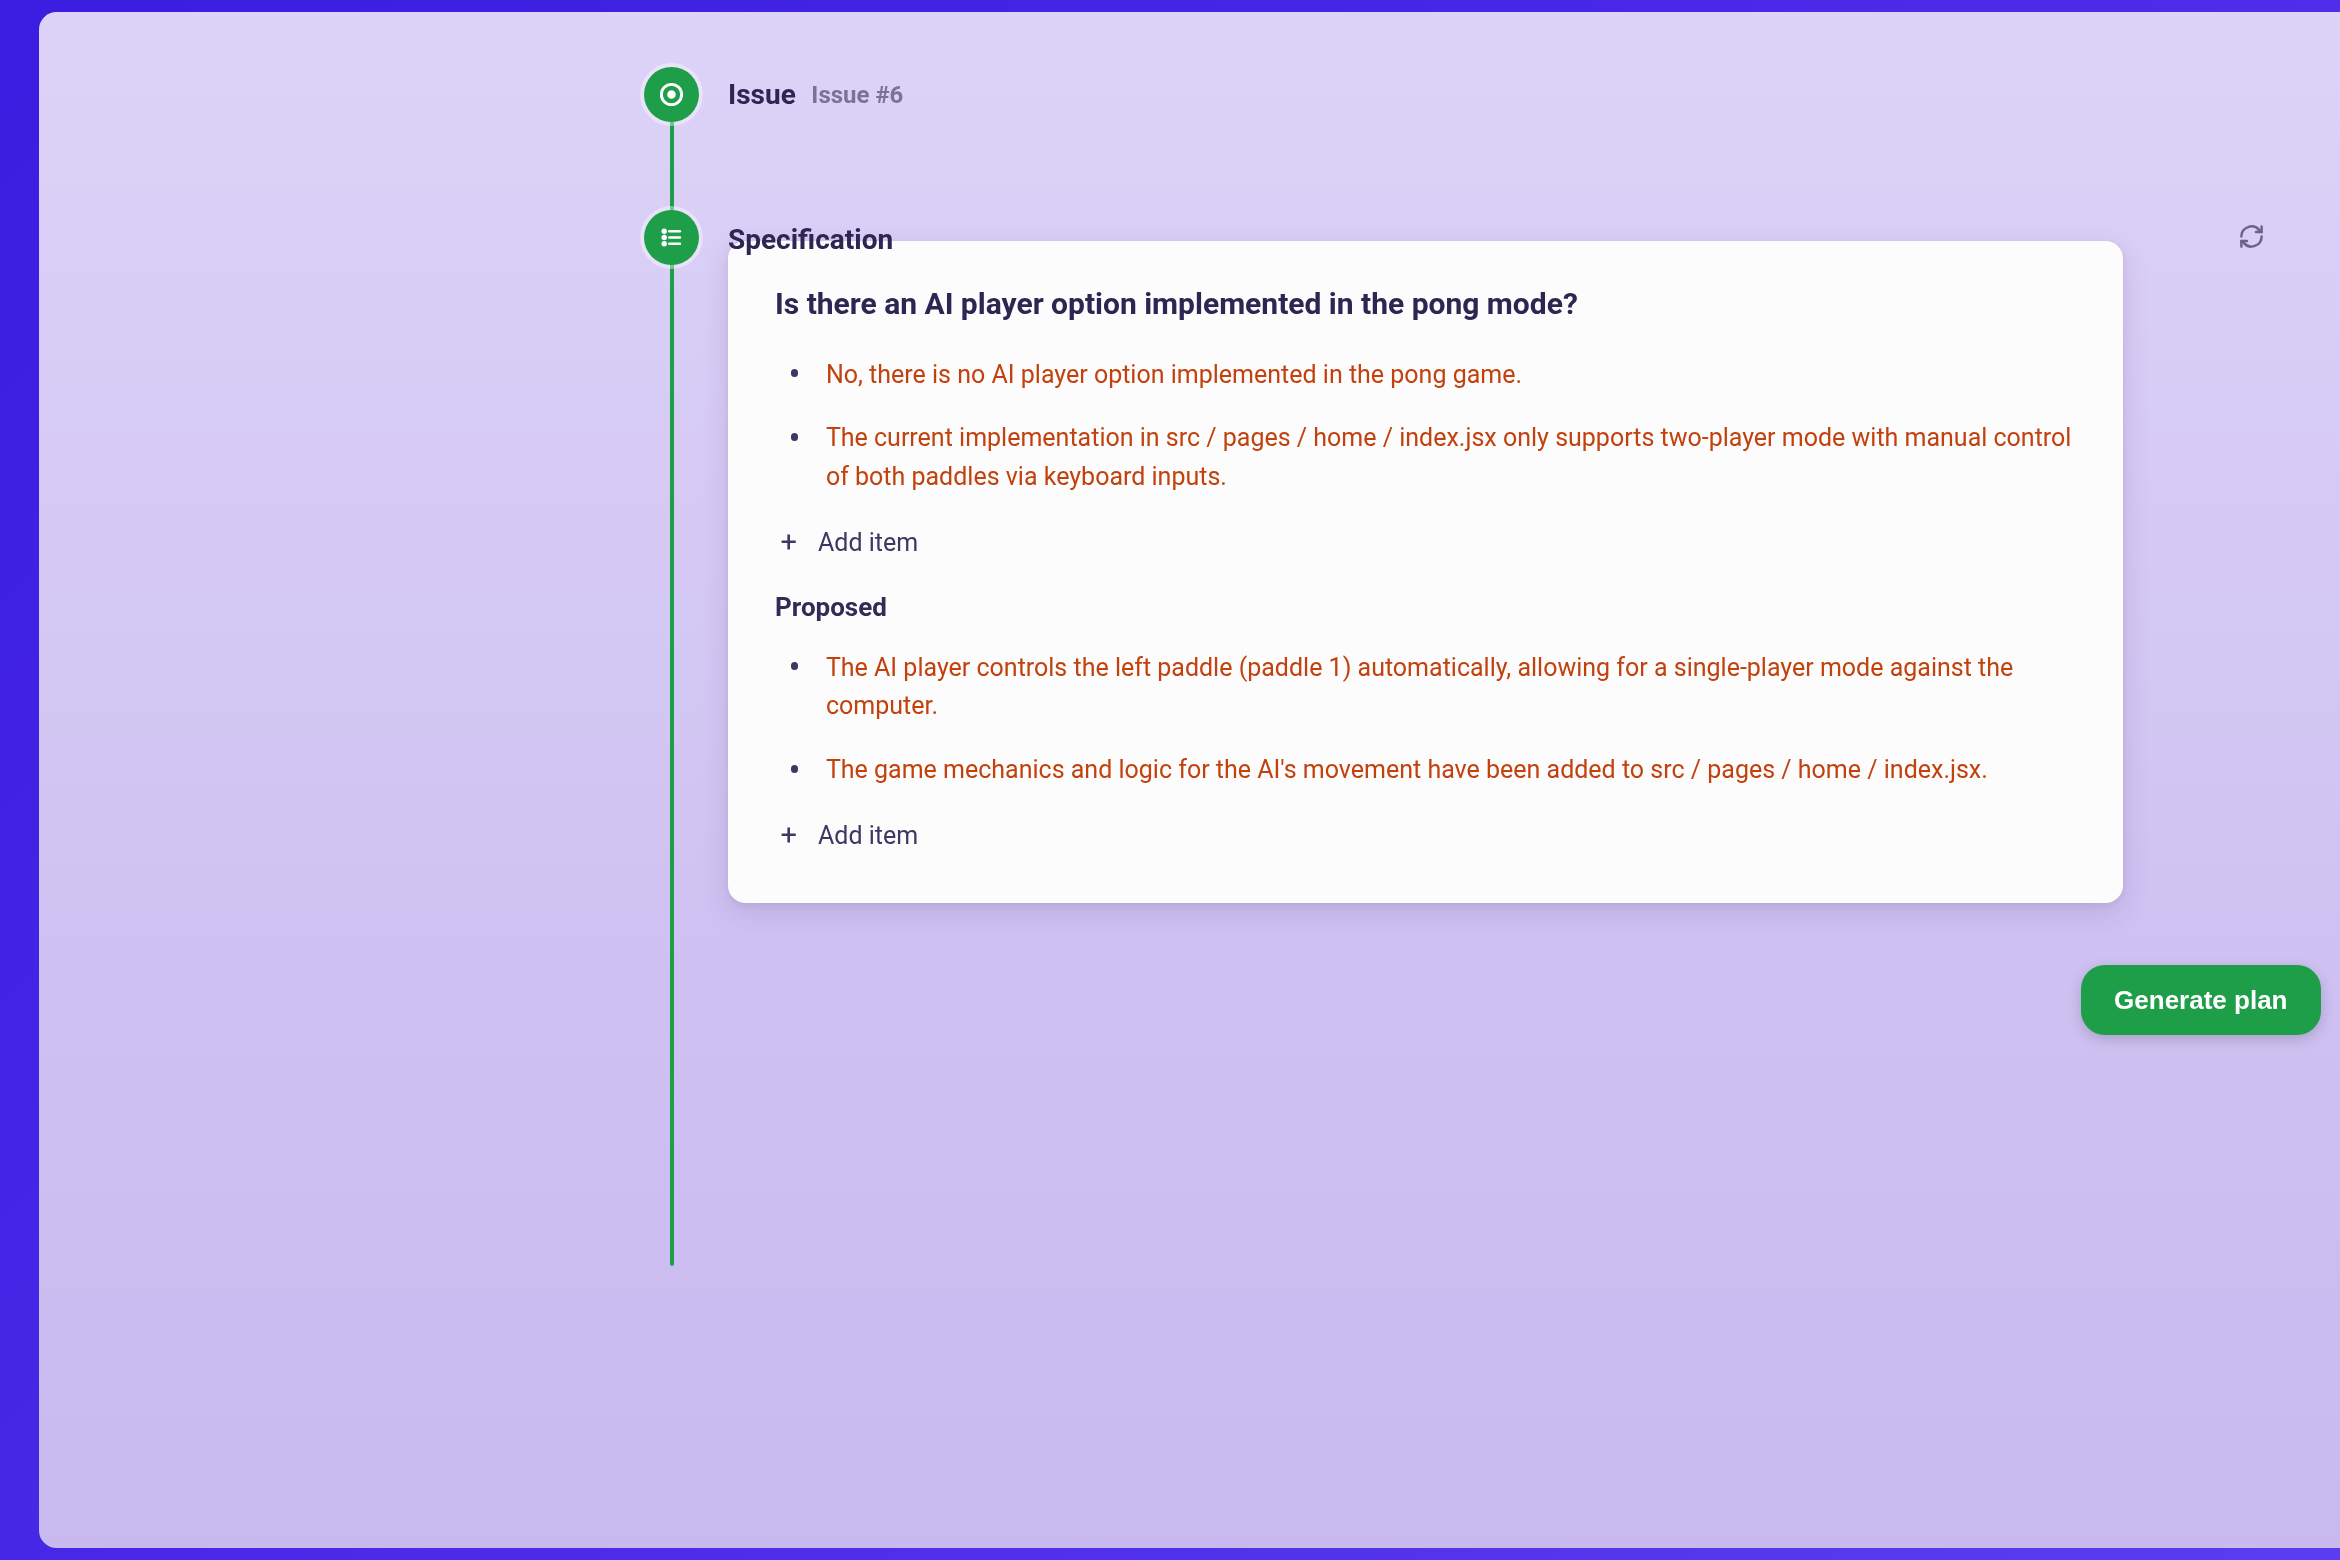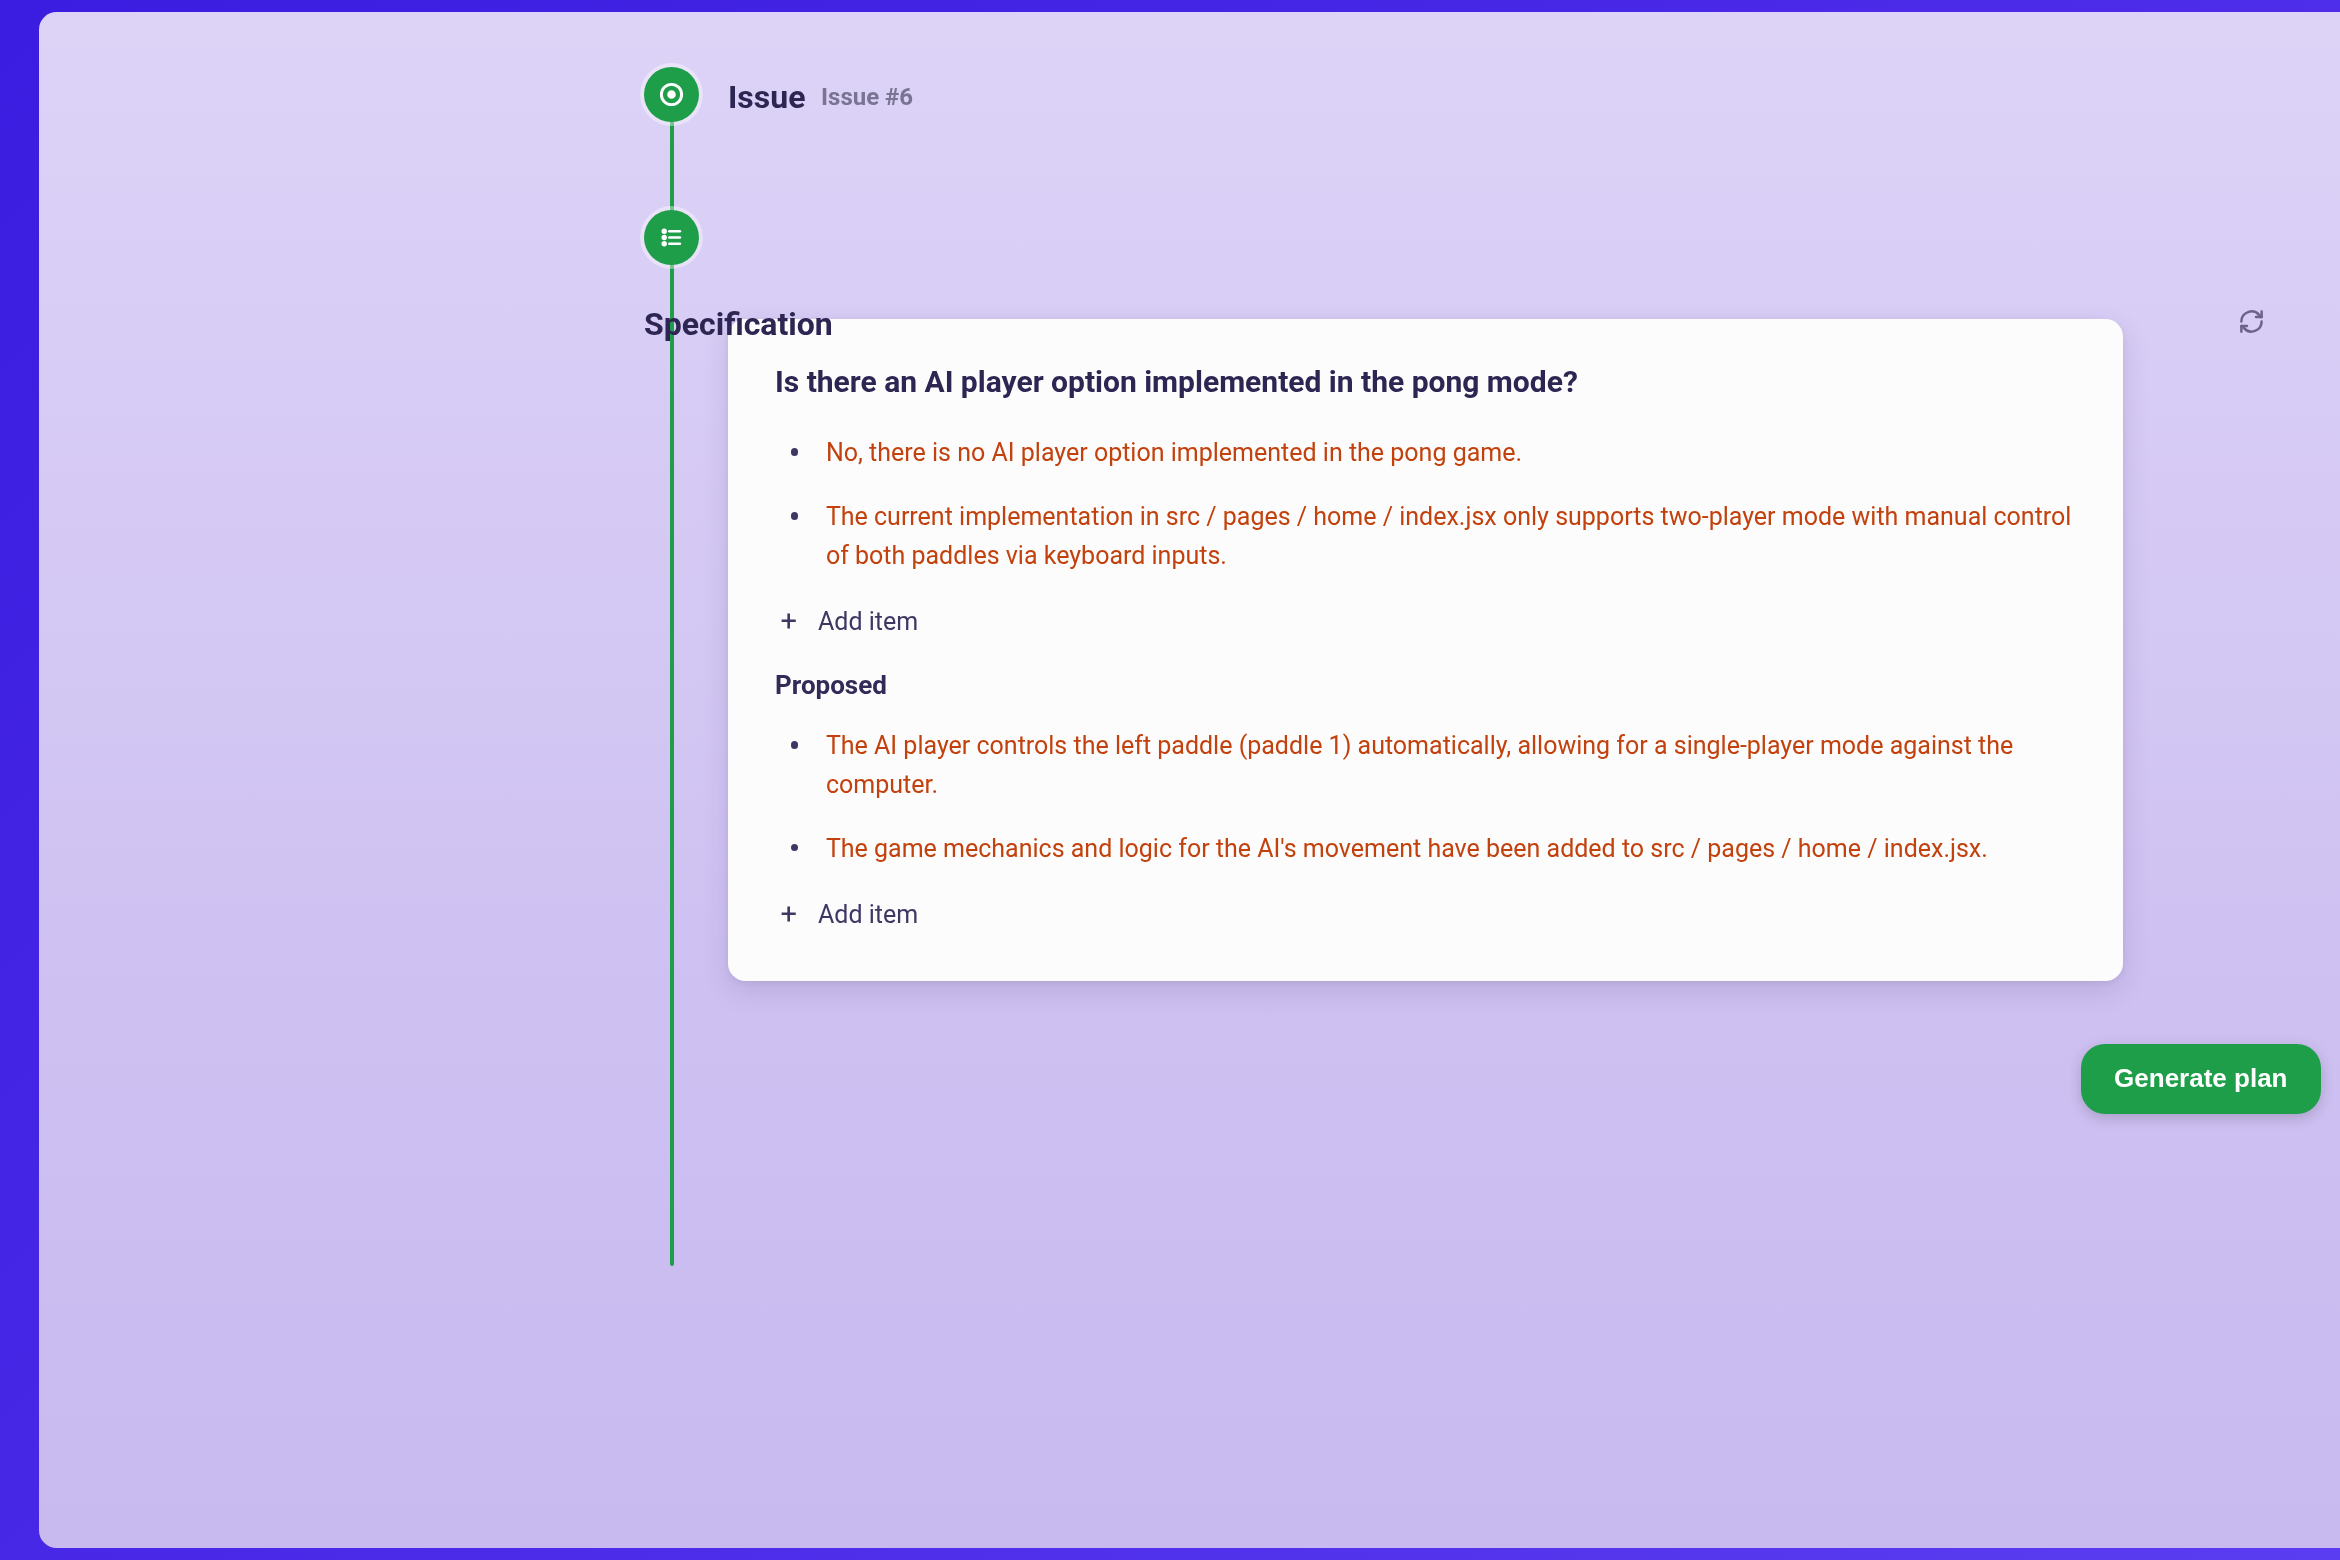--- a/index.html
+++ b/index.html
@@ -70,21 +70,21 @@
     box-shadow: 0 0 0 3.9px rgba(255,255,255,0.4);
   }
   .step-badge svg { display:block; }
   .step-head {
     display: flex;
     align-items: center;
     gap: 15.6px;
     padding-top: 11.7px;
   }
   .step-title {
-    font-size: 32px;
+    font-size: 28px;
     font-weight: 700;
     color: #2e2652;
   }
   .step-sub {
     font-size: 24px;
     font-weight: 700;
     color: #7a7494;
   }
   .step-right {
     margin-left: auto;
@@ -198,21 +198,21 @@
               <circle cx="12" cy="12" r="2.5" fill="#ffffff"></circle>
             </svg>
           </span>
         </div>
         <div class="step-head">
           <span class="step-title">Issue</span>
           <span class="step-sub">Issue #6</span>
         </div>
       </div>
 
-      <div class="step" style="margin-bottom:29px;flex-direction:column;">
+      <div class="step" style="margin-bottom:29px;">
         <div class="step-badge">
           <span>
             <svg width="25" height="25" viewBox="0 0 24 24" fill="none" stroke="#ffffff" stroke-width="2.6" stroke-linecap="round">
               <circle cx="5" cy="6" r="1.3" fill="#ffffff"></circle>
               <line x1="10" y1="6" x2="20" y2="6"></line>
               <circle cx="5" cy="12" r="1.3" fill="#ffffff"></circle>
               <line x1="10" y1="12" x2="20" y2="12"></line>
               <circle cx="5" cy="18" r="1.3" fill="#ffffff"></circle>
               <line x1="10" y1="18" x2="20" y2="18"></line>
             </svg>

